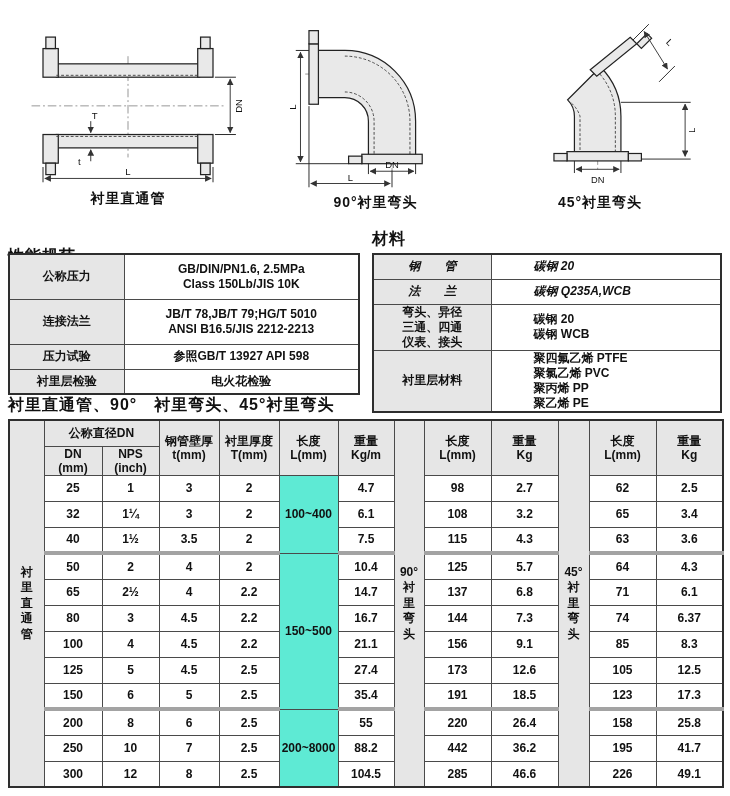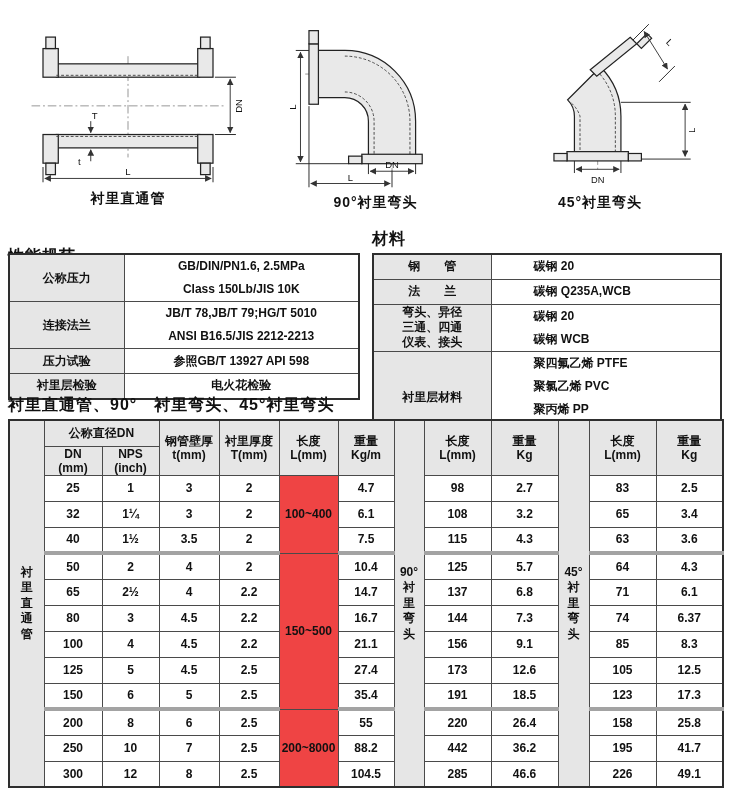--- a/index.html
+++ b/index.html
@@ -20,39 +20,39 @@
   .t-main { left:8px;   top:395px;text-align:right; }
 
   table { border-collapse:collapse; position:absolute; table-layout:fixed; }
   .spec, .main { border:2px solid #2e2e2e; }
   .spec th, .spec td, .main th, .main td { border:1px solid #4a4a4a; vertical-align:middle; padding:0; }
 
   .spec { top:253px; }
   .perf { left:8px;  width:352px; }
   .mat  { left:372px; width:350px; }
   .spec th { background:#e6e6e6; font-size:12px; font-weight:bold; text-align:center; white-space:pre-line; line-height:15px; }
-  .spec td { background:#fff; font-size:12px; font-weight:bold; white-space:pre-line; line-height:23px; }
+  .spec td { background:#fff; font-size:12px; font-weight:bold; white-space:pre-line; line-height:15px; }
   .perf td { text-align:center; }
   .mat  td { text-align:left; padding-left:42px; }
   .perf col.lab { width:115px; }
   .mat  col.lab { width:118px; }
   .perf tr:nth-child(1), .perf tr:nth-child(2) { height:45px; }
   .perf tr:nth-child(3), .perf tr:nth-child(4) { height:25px; }
-  .mat tr:nth-child(1), .mat tr:nth-child(2) { height:25px; }
+  .mat tr:nth-child(1), .mat tr:nth-child(2) { height:25px;font-style:italic; }
   .mat tr:nth-child(3) { height:45px; }
   .mat tr:nth-child(4) { height:47px; }
 
   .main { left:8px; top:419px; width:714px; }
   .main th, .main td { text-align:center; font-size:12px; font-weight:bold; color:#111; white-space:pre-line; }
   .main th { background:#e6e6e6; line-height:14px; }
   .main tr { height:26px; }
   .main tr.hr2 { height:28px; }
   .main td.glabel { background:#e6e6e6; line-height:15.5px; font-size:12px; }
   .main tr.gsep td { border-bottom:4px solid #a3a3a3;margin-top:40px; }
-  .main td.lcell { background:#ef4444; }
+  .main td.lcell { background:#5eead4; }
 
   svg .body { fill:#e9e9e9; stroke:#222; stroke-width:1.3; }
   svg .thin { fill:none; stroke:#222; stroke-width:1; }
   svg .lin  { fill:none; stroke:#444; stroke-width:1; stroke-dasharray:3 2; }
   svg .cl   { fill:none; stroke:#777; stroke-width:0.8; stroke-dasharray:9 3 2 3; }
   svg .dim  { fill:none; stroke:#333; stroke-width:1; }
   svg text  { fill:#111; font-family:"Liberation Sans",sans-serif; font-size:10px; }
 </style>
 </head>
 <body>
@@ -289,21 +289,21 @@
       </tr>
     <tr>
           <td>25</td>
           <td>1</td>
           <td>3</td>
           <td>2</td>
           <td rowspan="3" class="lcell">100~400</td>
           <td>4.7</td>
           <td>98</td>
           <td>2.7</td>
-          <td>83</td>
+          <td>62</td>
           <td>2.5</td>
         </tr>
         <tr>
           <td>32</td>
           <td>1¼</td>
           <td>3</td>
           <td>2</td>
           <td>6.1</td>
           <td>108</td>
           <td>3.2</td>

